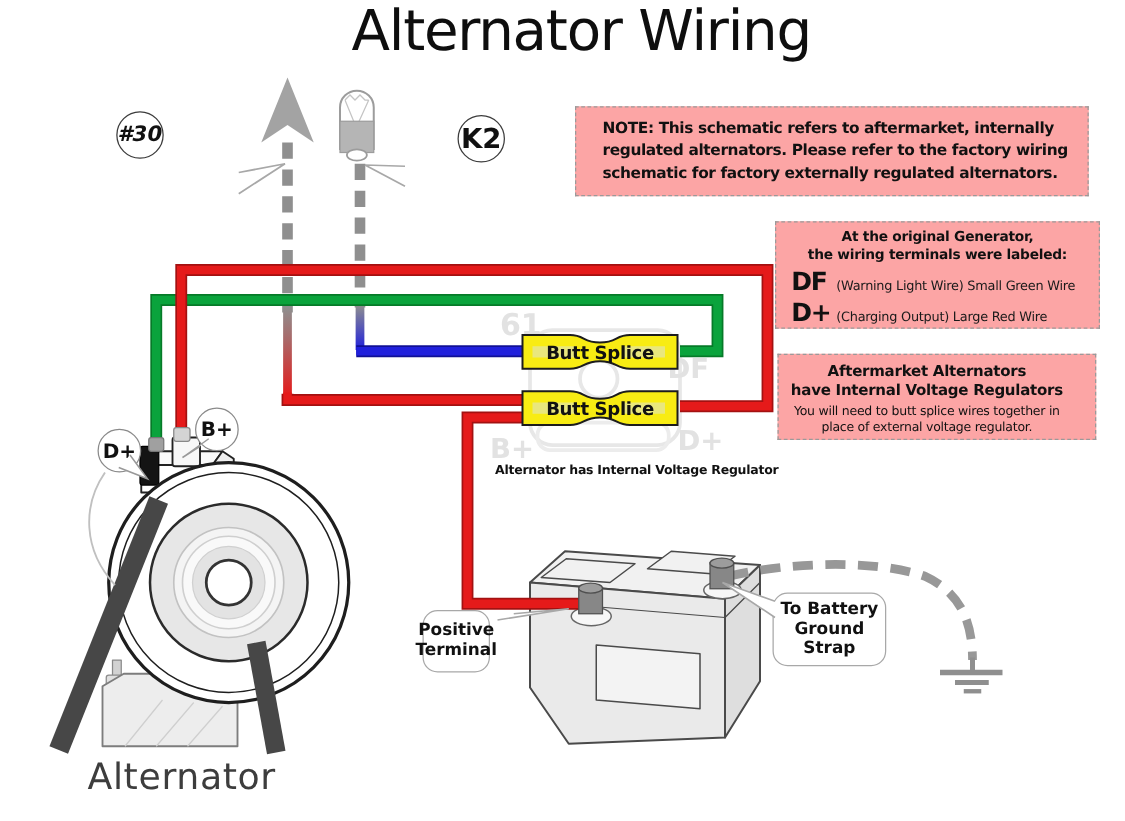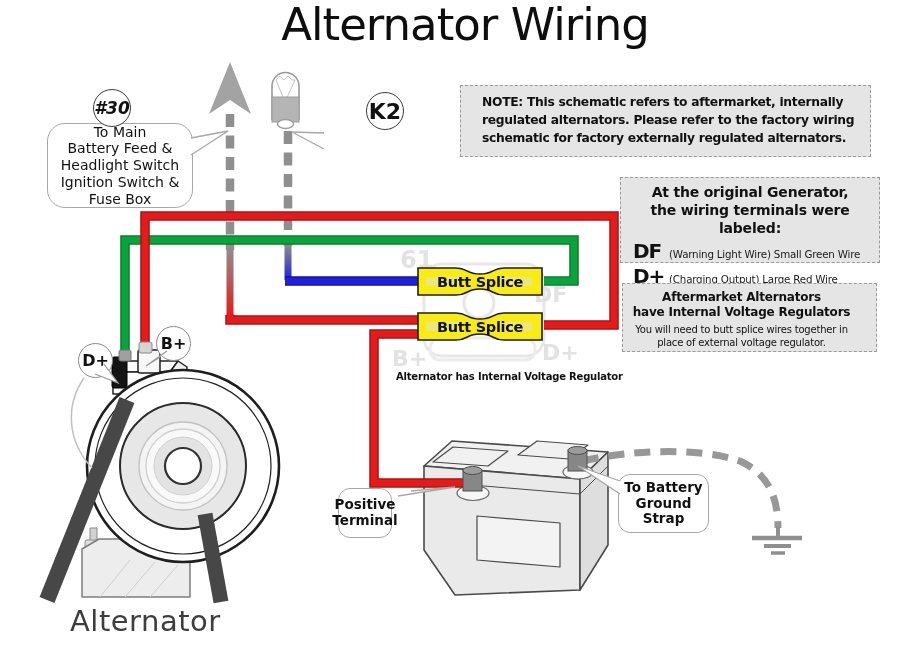--- a/index.html
+++ b/index.html
@@ -4,25 +4,25 @@
 <style>
   html,body{margin:0;padding:0;background:#fff;}
   .canvas{position:relative;width:900px;height:657px;background:#fff;overflow:hidden;
           font-family:"DejaVu Sans","Liberation Sans",sans-serif;color:#111;}
   .canvas svg{position:absolute;left:0;top:0;}
   #art{z-index:1;}
   #pointers{z-index:9;pointer-events:none;}
   .abs{position:absolute;box-sizing:border-box;}
   .title{left:0;right:0;top:-2px;text-align:center;padding-left:30px;
          font-size:45px;font-weight:400;color:#0e0e0e;letter-spacing:-1px;z-index:4;}
-  .dashedbox{border:1.6px dashed #9a9a9a;background:#e5e5e5;z-index:4;}
+  .dashedbox{border:1.6px dashed #9a9a9a;background:#fca5a5;z-index:4;}
   .notebox{left:460px;top:85px;width:411px;height:72px;padding:7px 6px 0 21px;
            font-size:12.3px;font-weight:bold;line-height:1.48;letter-spacing:-0.3px;white-space:pre-line;}
   .genbox{left:620px;top:177px;width:260px;height:86px;padding:5px 0 0 0;}
-  .genbox .hd{text-align:center;font-size:14px;font-weight:bold;line-height:1.3;white-space:pre-line;letter-spacing:-0.2px;}
+  .genbox .hd{text-align:center;font-size:11px;font-weight:bold;line-height:1.3;white-space:pre-line;letter-spacing:-0.2px;}
   .trow{display:flex;align-items:baseline;margin:1px 0 0 12px;}
   .trow .big{font-size:20px;font-weight:bold;width:36px;letter-spacing:-1px;}
   .trow .sm{font-size:10.3px;color:#1a1a1a;letter-spacing:-0.2px;}
   .aftbox{left:622px;top:283px;width:255px;height:69px;padding:6px 16px 0 0;}
   .aftbox .hd{text-align:center;font-size:12px;font-weight:bold;line-height:1.25;white-space:pre-line;letter-spacing:-0.2px;}
   .aftbox .bd{text-align:center;font-size:10px;line-height:1.3;margin-top:3px;white-space:pre-line;letter-spacing:-0.2px;}
   .bubble{background:#fff;border:1.5px solid #a8a8a8;border-radius:15px;z-index:5;
           display:flex;align-items:center;justify-content:center;text-align:center;white-space:pre-line;}
   .b30{left:47px;top:123px;width:146px;height:85px;font-size:14px;line-height:1.2;border-radius:18px;}
   .bspeedo{left:322px;top:122px;width:126px;height:63px;font-size:14px;line-height:1.22;}
@@ -201,25 +201,20 @@
   </div>
 </div>
 
 <div class="abs dashedbox aftbox">
   <div class="hd">Aftermarket Alternators
 have Internal Voltage Regulators</div>
   <div class="bd">You will need to butt splice wires together in
 place of external voltage regulator.</div>
 </div>
 
-<div class="abs bubble b30">To Main
-Battery Feed &amp;
-Headlight Switch
-Ignition Switch &amp;
-Fuse Box</div>
 <div class="abs badge c30">#30</div>
 
 <div class="abs badge ck2">K2</div>
 
 <div class="abs badge cdp">D+</div>
 <div class="abs badge cbp">B+</div>
 
 <div class="abs bubble bpos">Positive
 Terminal</div>
 <div class="abs bubble bgnd">To Battery

